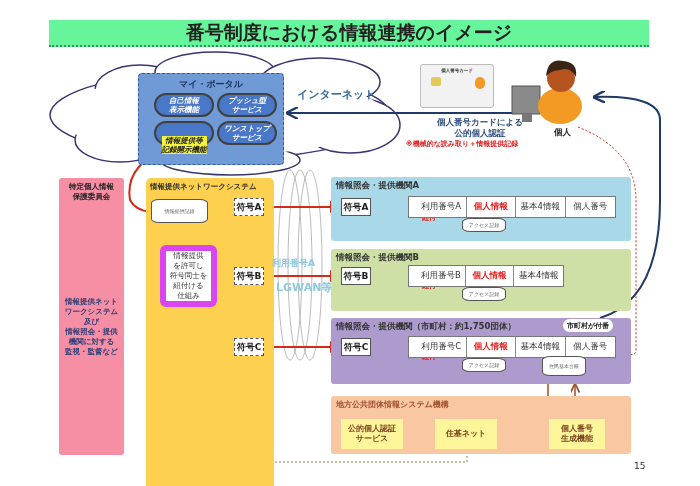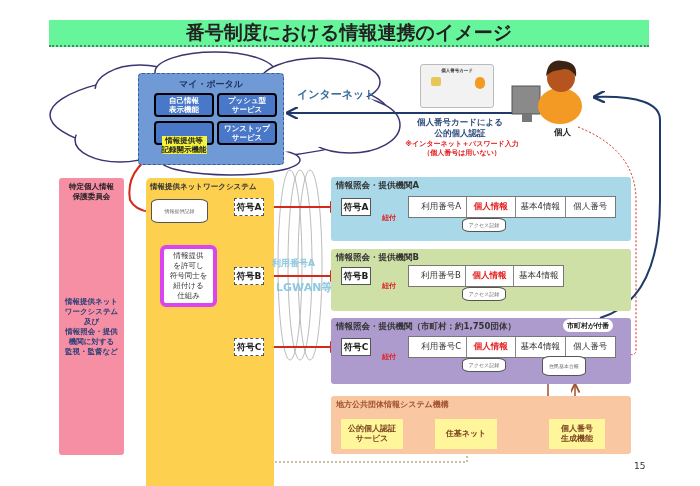--- a/index.html
+++ b/index.html
@@ -1,48 +1,48 @@
 <!DOCTYPE html>
 <html><head>
 <meta charset="utf-8">
 <style>
   html,body{margin:0;padding:0;background:#fff;}
   body{width:700px;height:486px;position:relative;overflow:hidden;font-family:"DejaVu Sans",sans-serif;}
   .abs{position:absolute;}
   .title-bar{left:49px;top:20px;width:600px;height:27px;background:#66f59a;border-bottom:2px dotted #3c8f5a;box-sizing:border-box;display:flex;align-items:center;justify-content:center;font-size:19px;font-weight:bold;color:#222;text-align:center;}
   .portal{left:138px;top:73px;width:146px;height:92px;background:#6f9ad6;border:1px dashed #3a5c9a;border-radius:4px;box-sizing:border-box;}
   .portal-title{position:absolute;left:0;top:4px;width:100%;text-align:center;font-size:9px;font-weight:bold;color:#1f3561;}
-  .pbtn{position:absolute;width:60px;height:24px;background:#4a78c9;border:2px solid #000000;border-radius:4px;box-sizing:border-box;color:#fff;font-size:7.5px;font-weight:bold;text-align:center;line-height:9px;display:flex;align-items:center;justify-content:center;}
+  .pbtn{position:absolute;width:60px;height:24px;background:#4a78c9;border:2px solid #404040;border-radius:12px;box-sizing:border-box;color:#fff;font-size:7.5px;font-weight:bold;text-align:center;line-height:9px;display:flex;align-items:center;justify-content:center;font-style:italic;}
   .pbtn.hl{color:#222;}
   .pbtn.hl span{background:#f4f43a;margin-top:23px;}
   .internet{left:297px;top:87px;font-size:11px;font-weight:bold;color:#3a6d9a;}
   .card{left:420px;top:64px;width:72px;height:42px;background:#f2f2f2;border:1px solid #bbb;border-radius:3px;font-size:4.5px;color:#333;}
-  .auth{left:400px;top:117px;width:120px;text-align:center;font-size:8.5px;font-weight:bold;color:#2d4c7c;line-height:11px;}
+  .auth{left:400px;top:117px;width:120px;text-align:center;font-size:8.5px;font-weight:bold;color:#2d4c7c;line-height:11px;padding-left:20px;}
   .auth-note{left:382px;top:140px;width:160px;text-align:center;font-size:7px;font-weight:bold;color:#e02020;line-height:9px;}
   .kojin-label{left:554px;top:127px;font-size:8.5px;font-weight:bold;color:#222;}
   .pink{left:59px;top:178px;width:65px;height:277px;background:#f78fa4;border-radius:3px;}
   .pink-title{position:absolute;left:0;top:4px;width:100%;text-align:center;font-size:7.5px;font-weight:bold;color:#222;line-height:10px;}
   .pink-desc{position:absolute;left:0;top:119px;width:100%;text-align:center;font-size:7.5px;font-weight:bold;color:#2d3f78;line-height:10px;}
   .yellow{left:146px;top:178px;width:128px;height:312px;background:#fdd04f;border-radius:5px;}
   .yellow-title{position:absolute;left:4px;top:4px;font-size:7.5px;font-weight:bold;color:#333;}
-  .mech{left:160px;top:245px;width:57px;height:62px;background:#fff;border:4px solid #d946ef;border-radius:6px;box-sizing:border-box;font-size:7.5px;text-align:center;line-height:10px;color:#333;display:flex;align-items:center;justify-content:center;}
+  .mech{left:160px;top:245px;width:57px;height:62px;background:#fff;border:6px solid #d946ef;border-radius:6px;box-sizing:border-box;font-size:7.5px;text-align:center;line-height:10px;color:#333;display:flex;align-items:center;justify-content:center;}
   .fugo{width:30px;height:18px;background:#fff;border:1.5px dashed #555;box-sizing:border-box;font-size:9px;font-weight:bold;display:flex;align-items:center;justify-content:center;color:#222;}
   .db{background:#fff;border:1px solid #555;border-radius:8px/4px;box-sizing:border-box;font-size:5px;color:#666;display:flex;align-items:center;justify-content:center;}
   .wan1{left:272px;top:257px;font-size:9px;font-weight:bold;color:#8fc8e0;}
   .wan2{left:276px;top:280px;font-size:11px;font-weight:bold;color:#8fc8e0;}
   .org{border-radius:3px;box-sizing:border-box;}
   .org-title{position:absolute;left:5px;top:3px;font-size:8.5px;font-weight:bold;color:#333;}
   .org-a{left:331px;top:177px;width:300px;height:64px;background:#a9d8e8;}
   .org-b{left:331px;top:249px;width:300px;height:62px;background:#cfe0a7;}
   .org-c{left:331px;top:318px;width:300px;height:66px;background:#ae9bcd;}
   .cells{position:absolute;display:flex;background:#fff;border:1px solid #777;box-sizing:border-box;padding-left:8px;}
   .cell{height:100%;border-right:1px solid #888;box-sizing:border-box;display:flex;align-items:center;justify-content:center;font-size:8.5px;color:#333;}
   .cell:last-child{border-right:none;}
   .cell.red{color:#e21e1e;font-weight:bold;}
-  .himo{font-size:7px;font-weight:bold;color:#e02020;}
+  .himo{font-size:7px;font-weight:bold;color:#e02020;margin-left:40px;}
   .city-badge{left:563px;top:319px;width:50px;height:13px;background:#fff;border-radius:7px;font-size:7px;font-weight:bold;color:#222;display:flex;align-items:center;justify-content:center;}
   .jlis{left:331px;top:396px;width:300px;height:58px;background:#f9c7a2;border-radius:3px;}
   .jlis-title{position:absolute;left:5px;top:3px;font-size:8px;font-weight:bold;color:#a0522d;}
   .jbox{position:absolute;background:#fff59a;font-size:8px;font-weight:bold;color:#7a4420;text-align:center;line-height:10px;display:flex;align-items:center;justify-content:center;}
   .page-num{left:634px;top:461px;font-size:9px;color:#333;}
 </style>
 </head>
 <body>
 
 <div class="abs title-bar">番号制度における情報連携のイメージ</div>
@@ -148,22 +148,21 @@
 <div class="abs card">
   <div style="text-align:center;font-weight:bold;margin-top:3px">個人番号カード</div>
   <div style="position:absolute;left:10px;top:12px;width:10px;height:9px;background:#e6c85a;border-radius:2px"></div>
   <div style="position:absolute;left:54px;top:12px;width:10px;height:12px;background:#f39a24;border-radius:5px"></div>
 </div>
 <div class="abs auth">
   <div>個人番号カードによる</div>
   <div>公的個人認証</div>
 </div>
 <div class="abs auth-note">
-  <div>※インターネット＋パスワード入力</div>
-  <div>（個人番号は用いない）</div>
+  <div>※機械的な読み取り＋情報提供記録</div>
 </div>
 <div class="abs kojin-label">個人</div>
 
 <div class="abs pink">
   <div class="pink-title" style="white-space:pre-line">特定個人情報
 保護委員会</div>
   <div class="pink-desc" style="white-space:pre-line">情報提供ネット
 ワークシステム
 及び
 情報照会・提供

